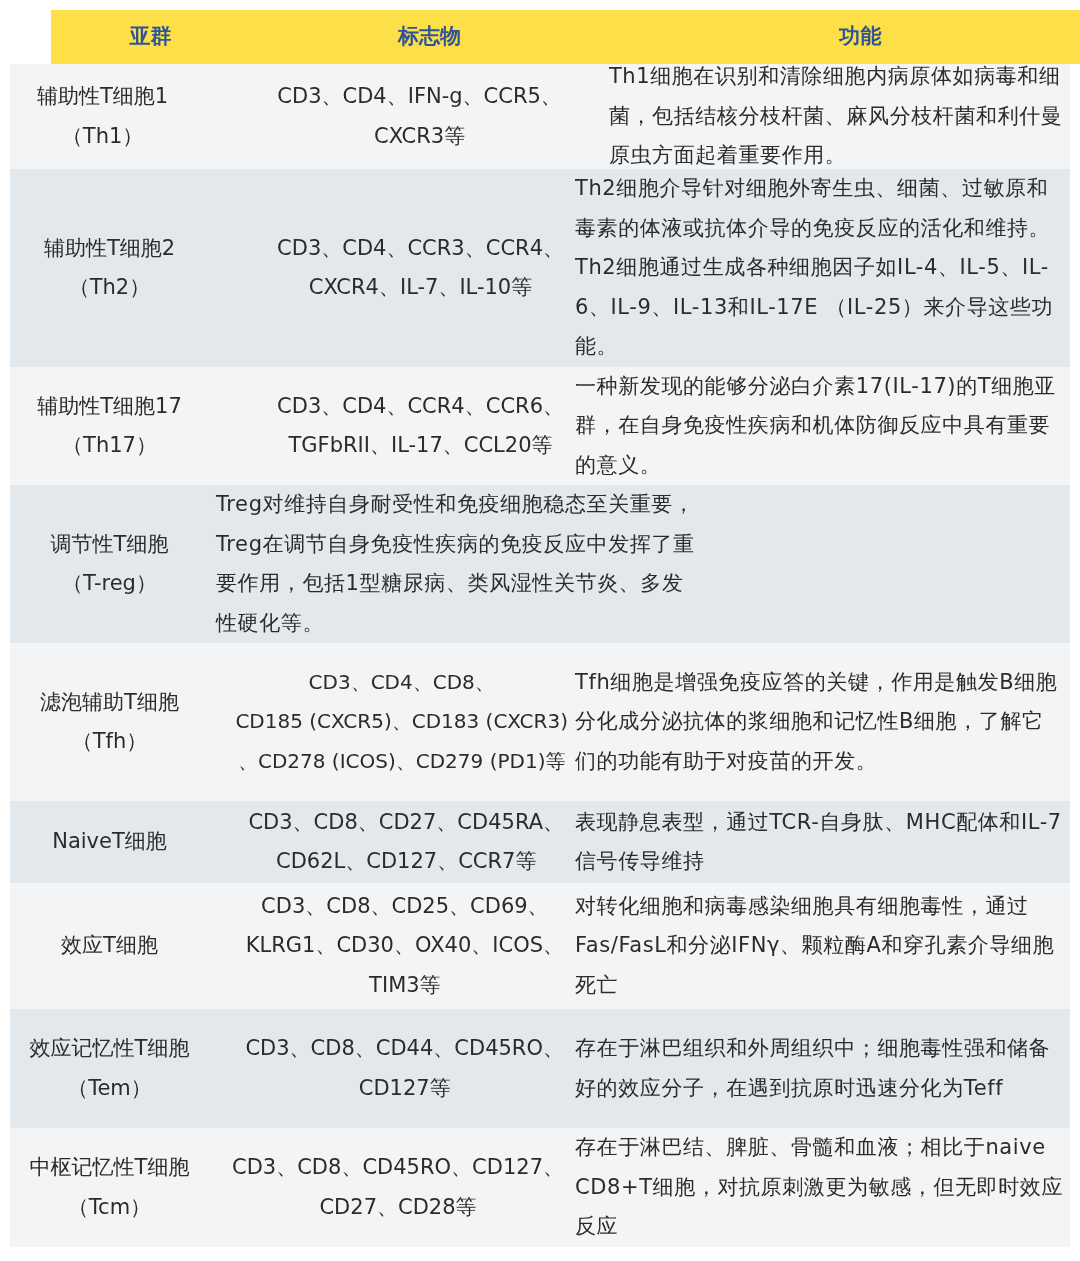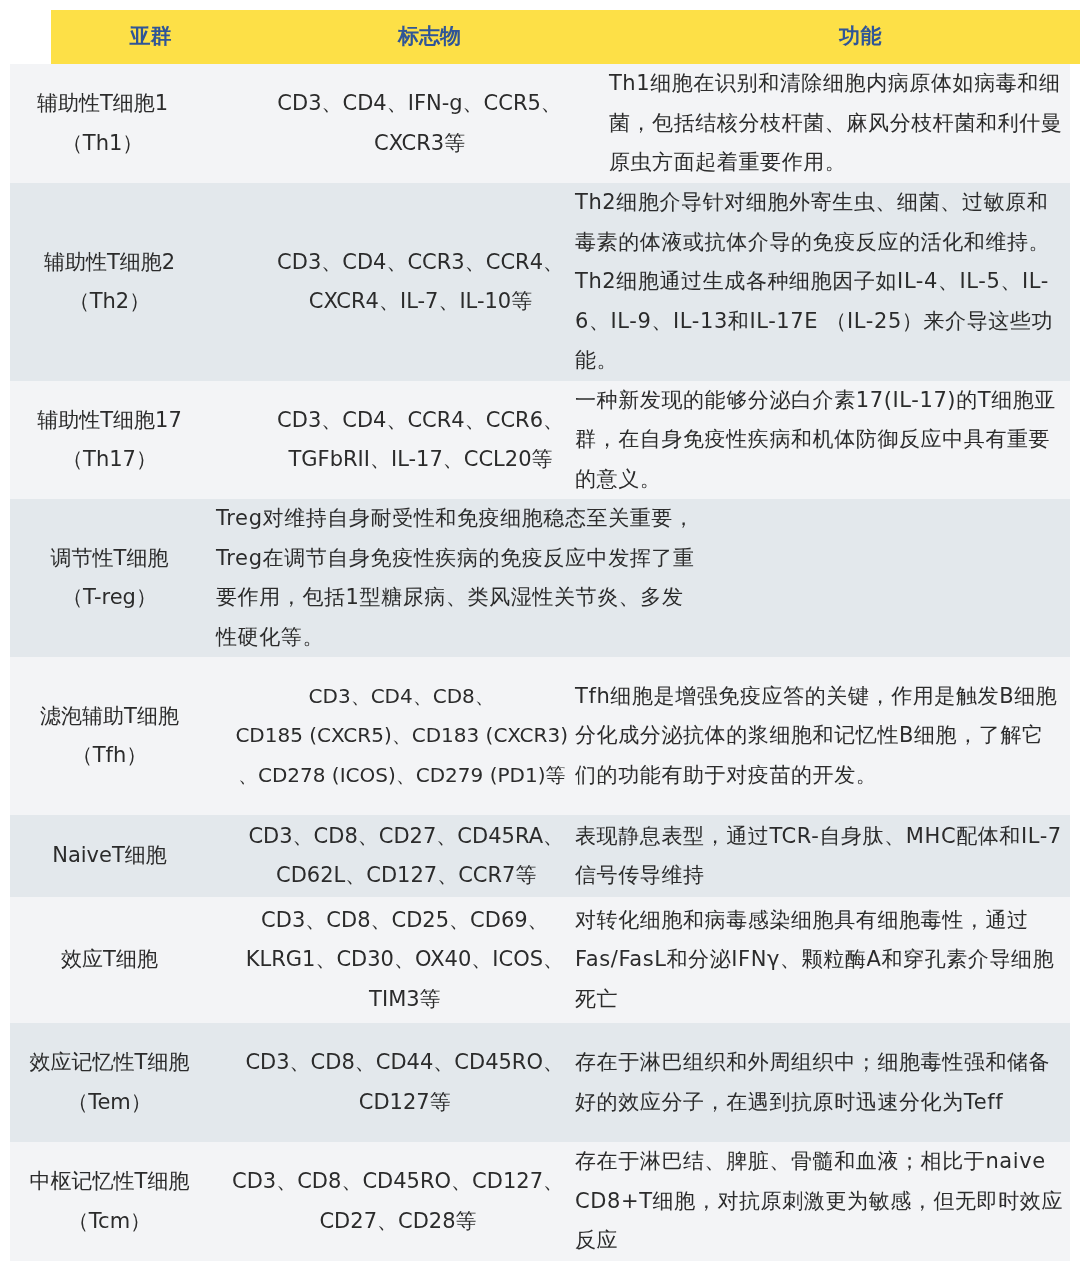--- a/index.html
+++ b/index.html
@@ -10,21 +10,21 @@
   .hdr { height:54px; background:#fde047;margin-left:41px; }
   .hdr .cell { color:#2f5597; font-weight:bold; font-size:21px; justify-content:center; text-align:center; }
   .cell { display:flex; align-items:center; box-sizing:border-box; font-size:21px; line-height:39.5px; }
   .c1 { width:199px; justify-content:center; text-align:center; }
   .c2 { width:359px; justify-content:flex-end; text-align:center; padding:0 4px; }
   .c3 { width:502px; padding:0 6px 0 7px; text-align:left; letter-spacing:0.6px; }
   .c1 .inner, .c2 .inner { white-space:pre-line; }
   .c3 .inner { white-space:normal; }
   .light { background:#f3f4f6; }
   .dark { background:#e3e8ec; }
-  .h1 { height:119px;gap:36px; } .h2 { height:198px; } .h3 { height:118px; }
+  .h1 { height:105px;gap:36px; } .h2 { height:198px; } .h3 { height:118px; }
   .h4 { height:158px; } .h5 { height:158px; } .h6 { height:82px; }
   .h7 { height:126px; } .h8 { height:119px; } .h9 { height:119px; }
 </style>
 </head>
 <body>
 
 <div class="table">
   <div class="row hdr">
     <div class="cell c1">亚群</div>
     <div class="cell c2">标志物</div>

